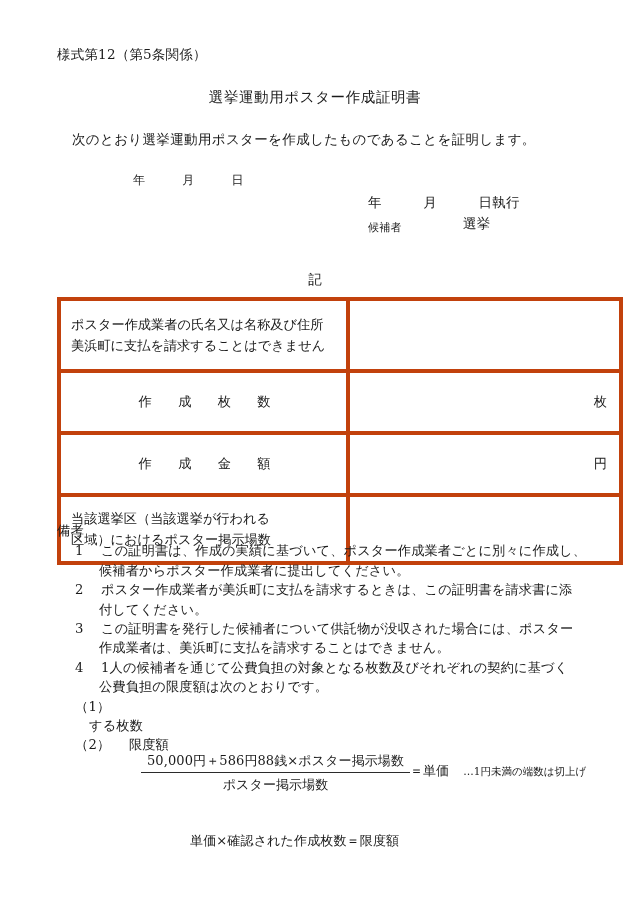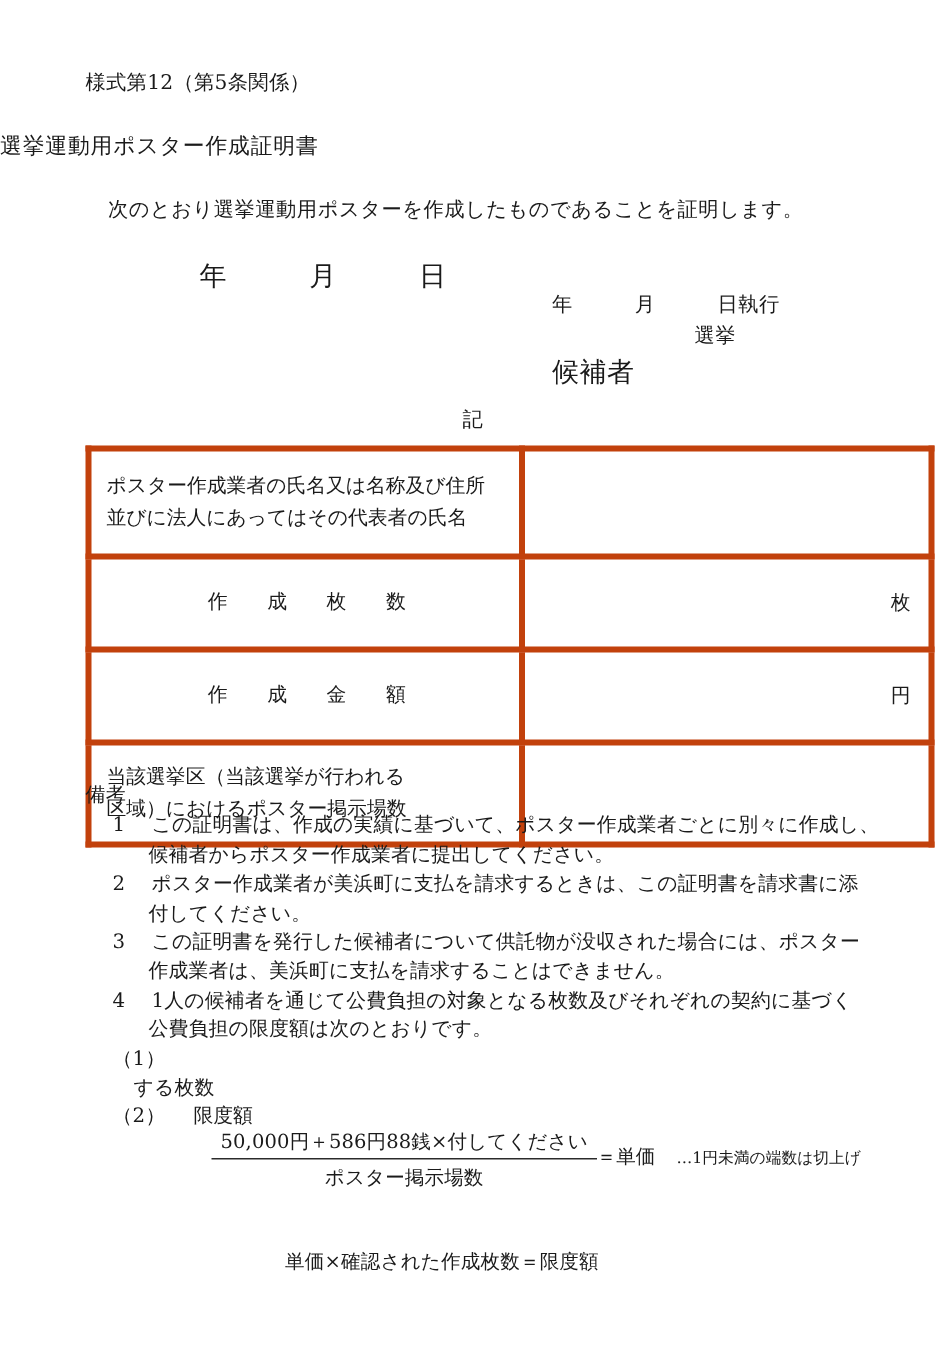--- a/index.html
+++ b/index.html
@@ -28,50 +28,50 @@
 
   
   #form-number {
     left: 57px; top: 46px;
     font-size: 13.5px;
     letter-spacing: 0.2px;
   }
   #doc-title {
     left: 0; top: 88px;
     width: 630px;
-    text-align: left;
+    text-align: center;
     font-size: 14.5px;
     letter-spacing: 0.6px;
     white-space: nowrap;
   }
   #intro-sentence {
     left: 72px; top: 131px;
     font-size: 13.5px;
     letter-spacing: 0.35px;
   }
 
   
   #left-date {
     left: 133px; top: 172px;
-    font-size: 18px;
+    font-size: 12px;
     letter-spacing: 0.3px;
   }
   #right-date {
     left: 368px; top: 194px;
     font-size: 13.5px;
     letter-spacing: 0.3px;
   }
   #election-name {
     left: 463px; top: 215px;
     font-size: 13.5px;
     letter-spacing: 0.3px;
   }
   #candidate-label {
-    left: 368px; top: 236px;
-    font-size: 18px;
+    left: 368px; top: 220px;
+    font-size: 11px;
     letter-spacing: 0.3px;
   }
 
   
   #ki-mark {
     left: 0; top: 271px;
     width: 630px;
     text-align: center;
     font-size: 13.5px;
     white-space: nowrap;
@@ -240,21 +240,21 @@
 
   <div class="abs jp" id="candidate-label">候補者</div>
 
   <div class="abs jp" id="ki-mark">記</div>
 
   <table id="detail-table">
     <tbody>
       <tr class="row-supplier">
         <td class="label-cell jp">
           <span>ポスター作成業者の氏名又は名称及び住所</span><br>
-          <span>並びに法人にあってはその代表者の氏名</span>
+          <span>美浜町に支払を請求することはできません</span>
         </td>
         <td class="value-cell jp"></td>
       </tr>
       <tr class="row-count">
         <td class="label-cell jp">作　　成　　枚　　数</td>
         <td class="value-cell jp">枚</td>
       </tr>
       <tr class="row-amount">
         <td class="label-cell jp">作　　成　　金　　額</td>
         <td class="value-cell jp">円</td>
@@ -313,21 +313,21 @@
 
     <div class="sub-item">
       <span class="sub-num">（2）</span>
       <span class="sub-body">限度額</span>
     </div>
   </div>
 
   <div id="formula-block" class="jp">
     <div class="formula-row">
       <span class="fraction">
-        <span class="numerator">50,000円＋586円88銭×付してください</span>
+        <span class="numerator">50,000円＋586円88銭×ポスター掲示場数</span>
         <span class="frac-bar"></span>
         <span class="denominator">ポスター掲示場数</span>
       </span>
       <span class="equals-unit">
         <span>＝単価</span>
         <span class="rounding-note">…1円未満の端数は切上げ</span>
       </span>
     </div>
   </div>
 

